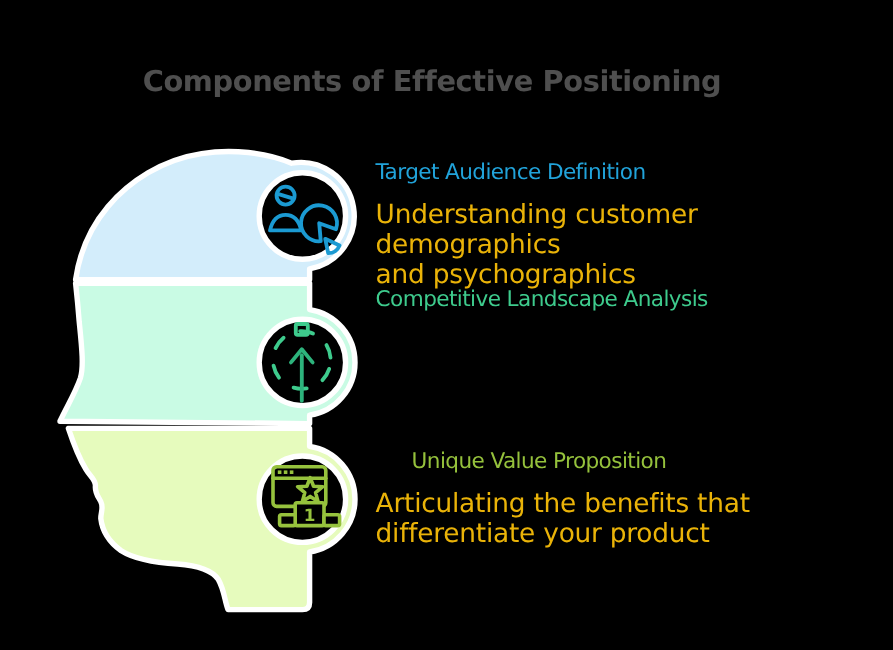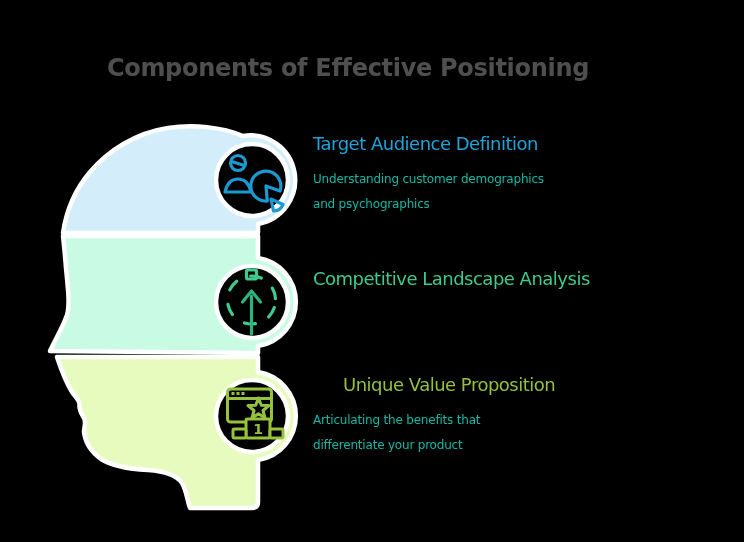--- a/index.html
+++ b/index.html
@@ -5,36 +5,36 @@
   html,body{margin:0;padding:0;}
   body{
     width:744px;height:542px;
     background:#000000;
     position:relative;
     overflow:hidden;
     font-family:"DejaVu Sans", sans-serif;
   }
   .stage{position:absolute;inset:0;width:744px;height:542px;}
   .title{
-    position:absolute;top:54px;left:0;width:696px;
+    position:absolute;top:54px;left:12px;width:696px;
     text-align:center;
     font-size:24px;font-weight:bold;letter-spacing:-0.3px;
     color:#4f4f4f;
   }
   .section{position:absolute;left:313px;width:420px;}
   .section-heading{
     font-size:18px;font-weight:normal;letter-spacing:-0.5px;
     margin:0 0 13px 0;
   }
   .section-desc{
-    font-size:12px;letter-spacing:-0.2px;
-    line-height:25px;color:#14b8a6;
+    font-size:22px;letter-spacing:-0.2px;
+    line-height:25px;color:#eab308;
     white-space:pre-line;margin:0;
   }
-  .s1{top:133px;} .s2{top:268px;} .s3{top:374px;}
+  .s1{top:133px;} .s2{top:239px;} .s3{top:374px;}
   .c-blue{color:#21a3da;} .c-green{color:#3ecb8d;} .c-lime{color:#95c13c;margin-left:30px;}
   svg{display:block;}
 </style>
 </head>
 <body>
 
 <svg class="stage" viewBox="0 0 744 542" aria-hidden="true">
 
   <path d="M 63 233
            C 66 212, 74 191, 90 172

